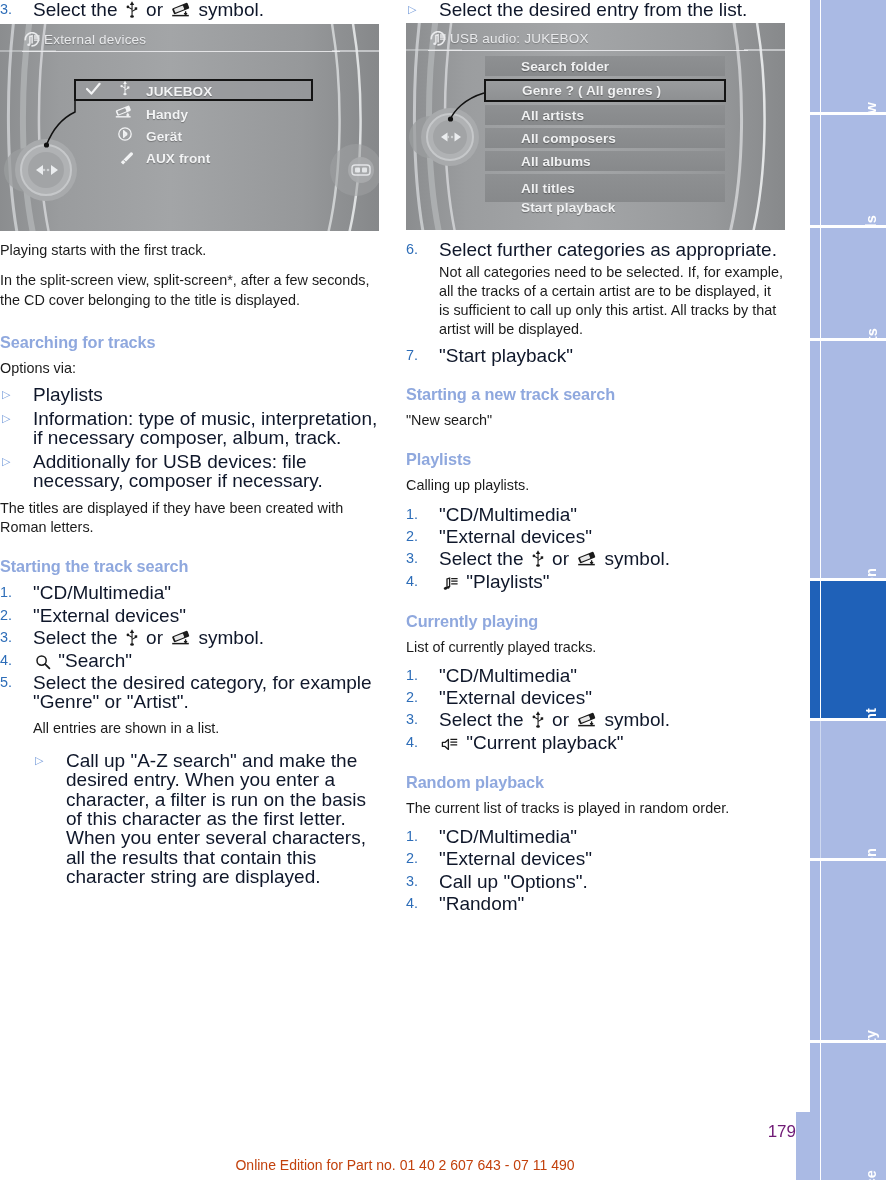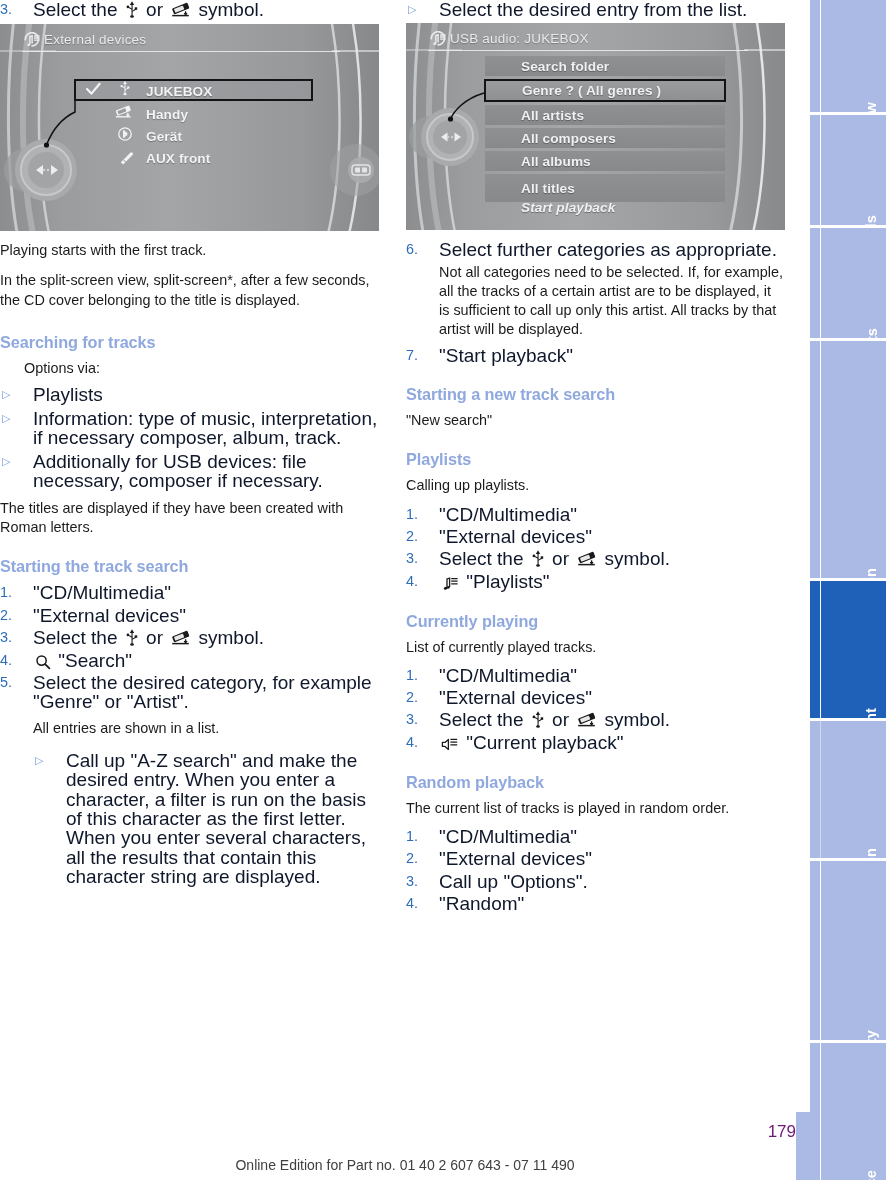--- a/index.html
+++ b/index.html
@@ -185,21 +185,21 @@
     position: absolute;
     right: 76px; bottom: 0px;
     width: 14px; height: 68px;
     background: #aabae4;
   }
   .footer-note {
     position: absolute;
     left: 0; right: 76px; bottom: 7px;
     text-align: center;
     font-size: 14px;
-    color: #404040;
+    color: #c2410c;
   }
 </style>
 </head>
 <body>
 
 <svg width="0" height="0" style="position:absolute" aria-hidden="true">
   <defs>
 
     <g id="ico-usb">
       <path d="M7 1.2 L9.2 5 L4.8 5 Z" fill="#1b1b1b"></path>
@@ -393,21 +393,21 @@
             <use href="#ico-auxw"></use>
           </svg>
         </span>
       <div class="lrow" style="left:146px; top:125px;">AUX front</div>
     </div>
 
     <p class="body">Playing starts with the first track.</p>
     <p class="body">In the split-screen view, split-screen*, after a few seconds, the CD cover belonging to the title is displayed.</p>
 
     <h3 class="sub first">Searching for tracks</h3>
-    <p class="body" style="margin-bottom:7px;padding-left:24px;">Options via:</p>
+    <p class="body" style="margin-bottom:7px;">Options via:</p>
 
     <div class="row">
       <span class="marker tri">▷</span>
       <span class="txt">Playlists</span>
     </div>
     <div class="row">
       <span class="marker tri">▷</span>
       <span class="txt">Information: type of music, interpretation, if necessary composer, album, track.</span>
     </div>
     <div class="row">
@@ -511,21 +511,21 @@
       </span>
       <div class="scr-title">USB audio: JUKEBOX</div>
       <div class="scr-rule" style="left:22px; width:320px;"></div>
 
       <div class="obtn" style="left:79px; top:33px;  width:240px; height:20px;">Search folder</div>
       <div class="obtn sel" style="left:78px; top:56px;  width:242px; height:23px; ">Genre ? ( All genres )</div>
       <div class="obtn" style="left:79px; top:82px;  width:240px; height:20px;">All artists</div>
       <div class="obtn" style="left:79px; top:105px; width:240px; height:20px;">All composers</div>
       <div class="obtn" style="left:79px; top:128px; width:240px; height:20px;">All albums</div>
       <div class="obtn" style="left:79px; top:151px; width:240px; height:28px;">All titles</div>
-      <div class="obtn plain" style="left:79px; top:174px; width:240px; height:20px;font-style:italic;">Start playback</div>
+      <div class="obtn plain" style="left:79px; top:174px; width:240px; height:20px;">Start playback</div>
     </div>
 
     <div class="row tight">
       <span class="marker">6.</span>
       <span class="txt">Select further categories as appropriate.</span>
     </div>
     <div class="indent" style="margin-top:3px; margin-bottom:6px;">Not all categories need to be selected. If, for example, all the tracks of a certain artist are to be displayed, it is sufficient to call up only this artist. All tracks by that artist will be displayed.</div>
     <div class="row tight">
       <span class="marker">7.</span>
       <span class="txt">"Start playback"</span>

